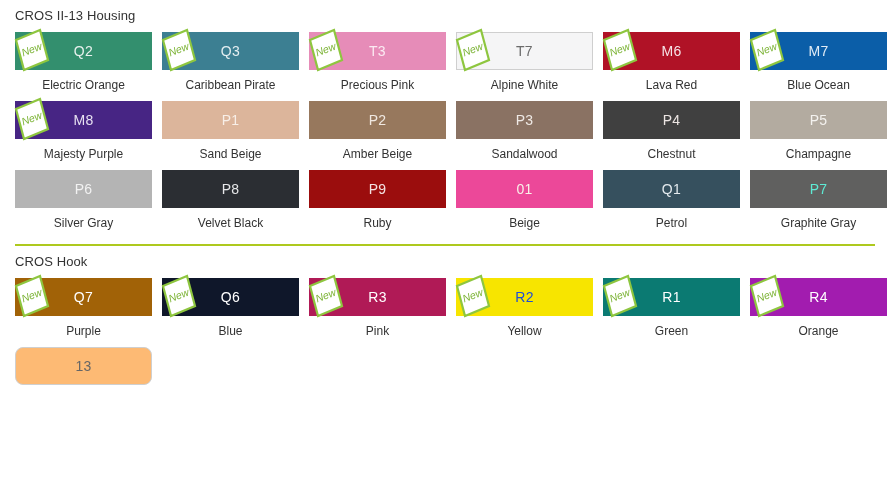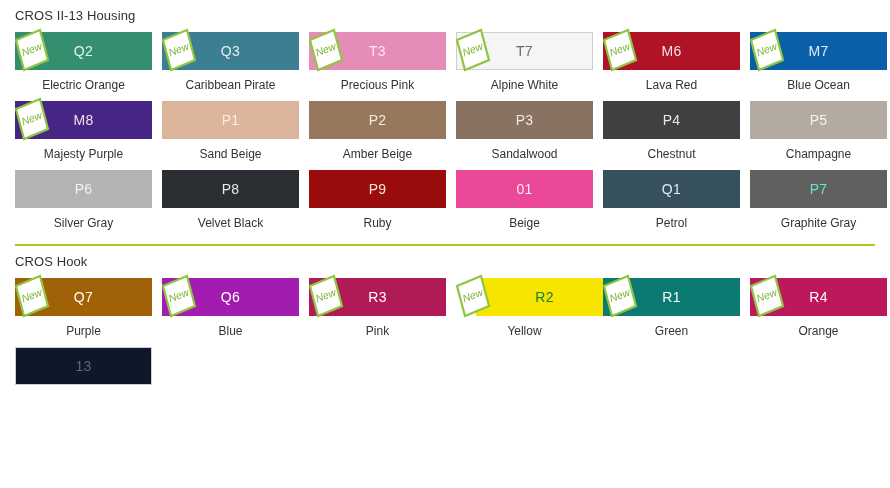--- a/index.html
+++ b/index.html
@@ -288,21 +288,21 @@
             <svg width="40" height="46" viewBox="0 0 40 46">
               <polygon points="4,12 28,2 36,32 12,42" fill="#ffffff" stroke="#8ec63f" stroke-width="2.2"></polygon>
               <text x="20" y="25" fill="#7fb53a" font-family="Liberation Sans, sans-serif" font-size="10.5" text-anchor="middle" transform="rotate(-21 20 22)" font-style="italic">New</text>
             </svg>
           </span>
         </div>
         <div class="swatch-label">Purple</div>
       </div>
       <div class="swatch-cell">
         <div class="chip-wrap">
-          <div class="chip" style="background:#a21caf;color:#ffffff;">
+          <div class="chip" style="background:#0f172a;color:#ffffff;">
             <span>Q6</span>
           </div>
           <span class="badge">
             <svg width="40" height="46" viewBox="0 0 40 46">
               <polygon points="4,12 28,2 36,32 12,42" fill="#ffffff" stroke="#8ec63f" stroke-width="2.2"></polygon>
               <text x="20" y="25" fill="#7fb53a" font-family="Liberation Sans, sans-serif" font-size="10.5" text-anchor="middle" transform="rotate(-21 20 22)" font-style="italic">New</text>
             </svg>
           </span>
         </div>
         <div class="swatch-label">Blue</div>
@@ -316,21 +316,21 @@
             <svg width="40" height="46" viewBox="0 0 40 46">
               <polygon points="4,12 28,2 36,32 12,42" fill="#ffffff" stroke="#8ec63f" stroke-width="2.2"></polygon>
               <text x="20" y="25" fill="#7fb53a" font-family="Liberation Sans, sans-serif" font-size="10.5" text-anchor="middle" transform="rotate(-21 20 22)" font-style="italic">New</text>
             </svg>
           </span>
         </div>
         <div class="swatch-label">Pink</div>
       </div>
       <div class="swatch-cell">
         <div class="chip-wrap">
-          <div class="chip" style="background:#f7e500;color:#15803d;margin-left:20px;">
+          <div class="chip" style="background:#f7e500;color:#1d4ed8;">
             <span>R2</span>
           </div>
           <span class="badge">
             <svg width="40" height="46" viewBox="0 0 40 46">
               <polygon points="4,12 28,2 36,32 12,42" fill="#ffffff" stroke="#8ec63f" stroke-width="2.2"></polygon>
               <text x="20" y="25" fill="#7fb53a" font-family="Liberation Sans, sans-serif" font-size="10.5" text-anchor="middle" transform="rotate(-21 20 22)" font-style="italic">New</text>
             </svg>
           </span>
         </div>
         <div class="swatch-label">Yellow</div>
@@ -344,35 +344,35 @@
             <svg width="40" height="46" viewBox="0 0 40 46">
               <polygon points="4,12 28,2 36,32 12,42" fill="#ffffff" stroke="#8ec63f" stroke-width="2.2"></polygon>
               <text x="20" y="25" fill="#7fb53a" font-family="Liberation Sans, sans-serif" font-size="10.5" text-anchor="middle" transform="rotate(-21 20 22)" font-style="italic">New</text>
             </svg>
           </span>
         </div>
         <div class="swatch-label">Green</div>
       </div>
       <div class="swatch-cell">
         <div class="chip-wrap">
-          <div class="chip" style="background:#be185d;color:#ffffff;">
+          <div class="chip" style="background:#a21caf;color:#ffffff;">
             <span>R4</span>
           </div>
           <span class="badge">
             <svg width="40" height="46" viewBox="0 0 40 46">
               <polygon points="4,12 28,2 36,32 12,42" fill="#ffffff" stroke="#8ec63f" stroke-width="2.2"></polygon>
               <text x="20" y="25" fill="#7fb53a" font-family="Liberation Sans, sans-serif" font-size="10.5" text-anchor="middle" transform="rotate(-21 20 22)" font-style="italic">New</text>
             </svg>
           </span>
         </div>
         <div class="swatch-label">Orange</div>
       </div>
     </div>
     <div class="swatch-row">
       <div class="swatch-cell">
         <div class="chip-wrap">
-          <div class="chip bordered" style="background:#0f172a;color:#666666;">
+          <div class="chip bordered" style="background:#fdba74;color:#666666;border-radius:8px;">
             <span>13</span>
           </div>
         </div>
       </div>
     </div>
   </div>
 
 </body></html>

